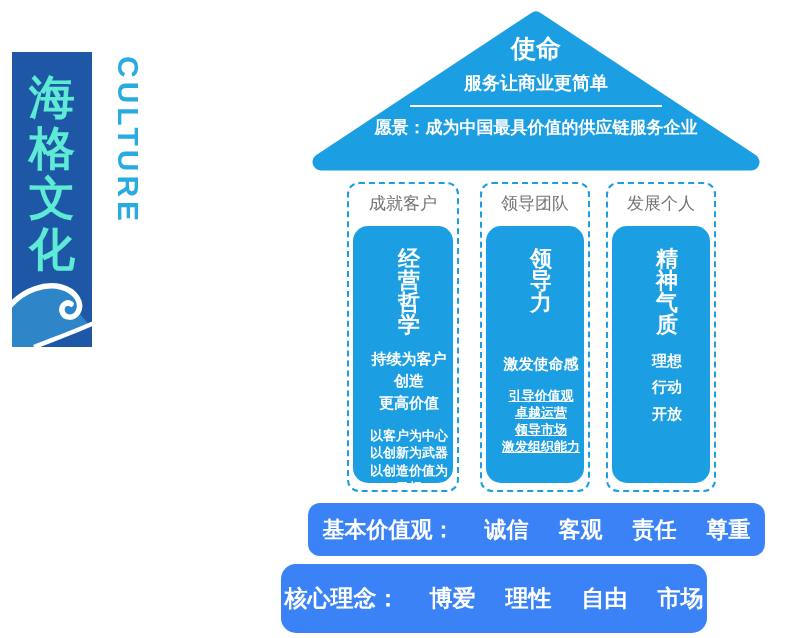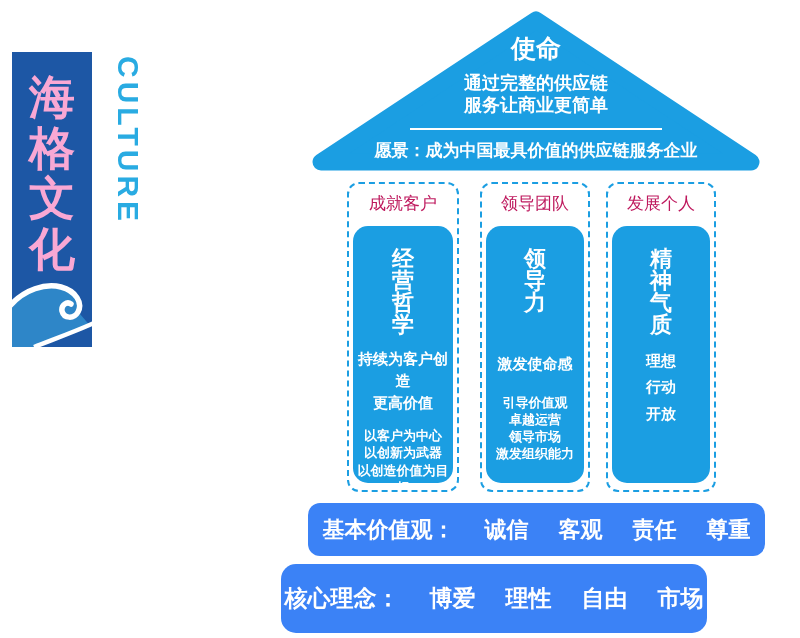--- a/index.html
+++ b/index.html
@@ -10,21 +10,21 @@
     font-family:"Liberation Sans","DejaVu Sans",sans-serif;
     overflow:hidden;
   }
   
   .banner{
     position:absolute;left:12px;top:52px;width:80px;height:295px;
     background:#1d57a5;
   }
   .banner-title{
     width:1em;margin:20px auto 8px;
-    font-size:46px;line-height:1.1;font-weight:bold;color:#f9a8d4;
+    font-size:46px;line-height:1.1;font-weight:bold;color:#5eead4;
     text-align:center;word-break:break-all;
   }
   .wave-svg{position:absolute;left:0;bottom:0;width:80px;height:72px;display:block;}
   .culture-label{
     position:absolute;left:145px;top:56px;
     transform:rotate(90deg);transform-origin:0 0;
     white-space:nowrap;
     font-size:30px;font-weight:bold;letter-spacing:4px;color:#29abe2;
   }
   
@@ -41,38 +41,38 @@
   
   .pillar{
     position:absolute;top:182px;height:310px;
     border:2px dashed #1b9ee2;border-radius:12px;box-sizing:border-box;
   }
   .pillar-1{left:347px;width:112px;}
   .pillar-2{left:480px;width:110px;}
   .pillar-3{left:606px;width:110px;}
   .pillar-header{
     position:absolute;top:9px;left:0;right:0;
-    text-align:center;font-size:17px;color:#be185d;line-height:22px;
+    text-align:center;font-size:17px;color:#737373;line-height:22px;
   }
   .pillar-box{
     position:absolute;left:4px;right:4px;top:42px;bottom:7px;
     background:#1b9ee2;border-radius:15px;
-    color:#ffffff;text-align:center;overflow:hidden;
+    color:#ffffff;text-align:center;overflow:hidden;padding-left:12px;
   }
   .pillar-title{
     width:1.05em;margin:22px auto 0;
     font-size:22px;line-height:1.0;font-weight:bold;
     word-break:break-all;text-align:center;
   }
   .pillar-primary{font-size:15px;font-weight:bold;line-height:1.45;}
   .pillar-secondary{font-size:13px;font-weight:bold;line-height:1.32;}
   .pillar-1 .pillar-primary{margin-top:12px;}
   .pillar-1 .pillar-secondary{margin-top:14px;}
   .pillar-2 .pillar-primary{margin-top:39px;}
-  .pillar-2 .pillar-secondary{margin-top:19px;}
+  .pillar-2 .pillar-secondary{margin-top:12px;text-decoration:underline;}
   .pillar-3 .pillar-primary{margin-top:12px;line-height:1.75;}
   
   .bar{
     position:absolute;background:#3b82f6;color:#ffffff;
     display:flex;align-items:center;justify-content:center;
     font-weight:bold;
   }
   .bar-values{left:308px;top:503px;width:457px;height:53px;border-radius:12px;font-size:22px;}
   .bar-core{left:281px;top:564px;width:426px;height:69px;border-radius:15px;font-size:23px;}
   .bar .bar-item{margin-left:30px;}
@@ -94,21 +94,20 @@
     </svg>
   </div>
   <div class="culture-label">CULTURE</div>
 
   <div class="roof">
     <svg viewBox="0 0 482 180">
       <polygon points="241,20 456,162 26,162" fill="#1b9ee2" stroke="#1b9ee2" stroke-width="17" stroke-linejoin="round"></polygon>
     </svg>
     <div class="roof-content">
       <div class="mission-title">使命</div>
-      <div class="mission-line">通过完整的供应链</div>
       <div class="mission-line">服务让商业更简单</div>
       <div class="roof-divider"></div>
       <div class="vision">愿景：成为中国最具价值的供应链服务企业</div>
     </div>
   </div>
 
   <div class="pillar pillar-1">
     <div class="pillar-header">成就客户</div>
     <div class="pillar-box">
       <div class="pillar-title">经营哲学</div>

